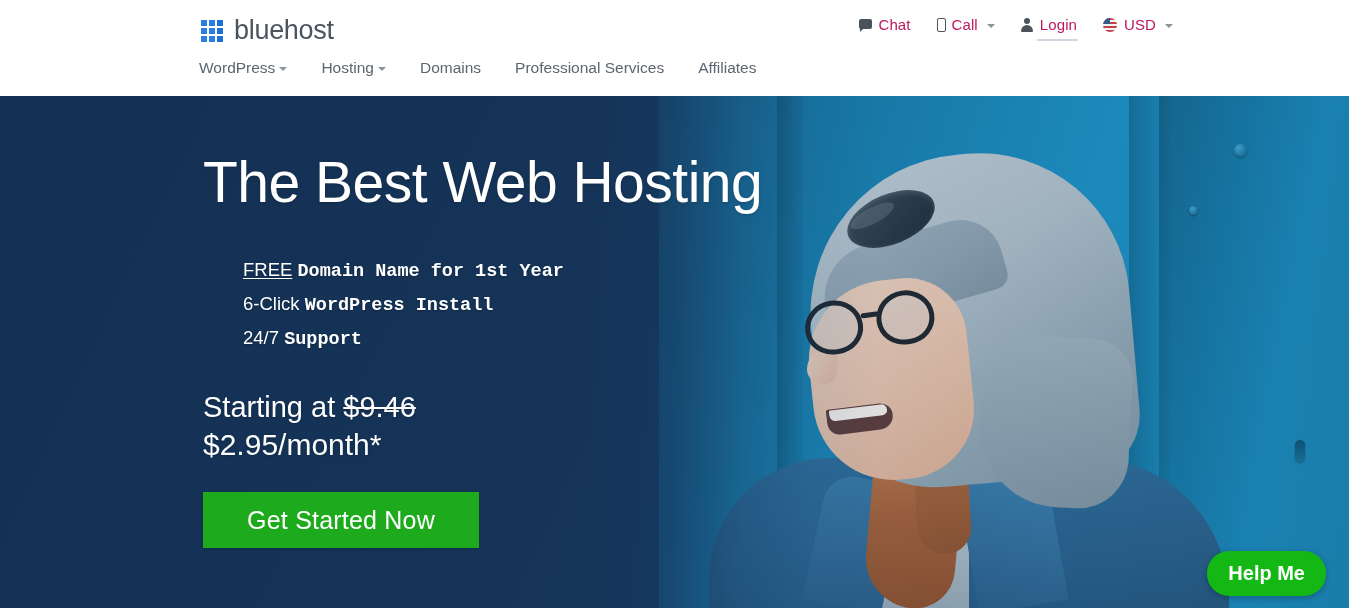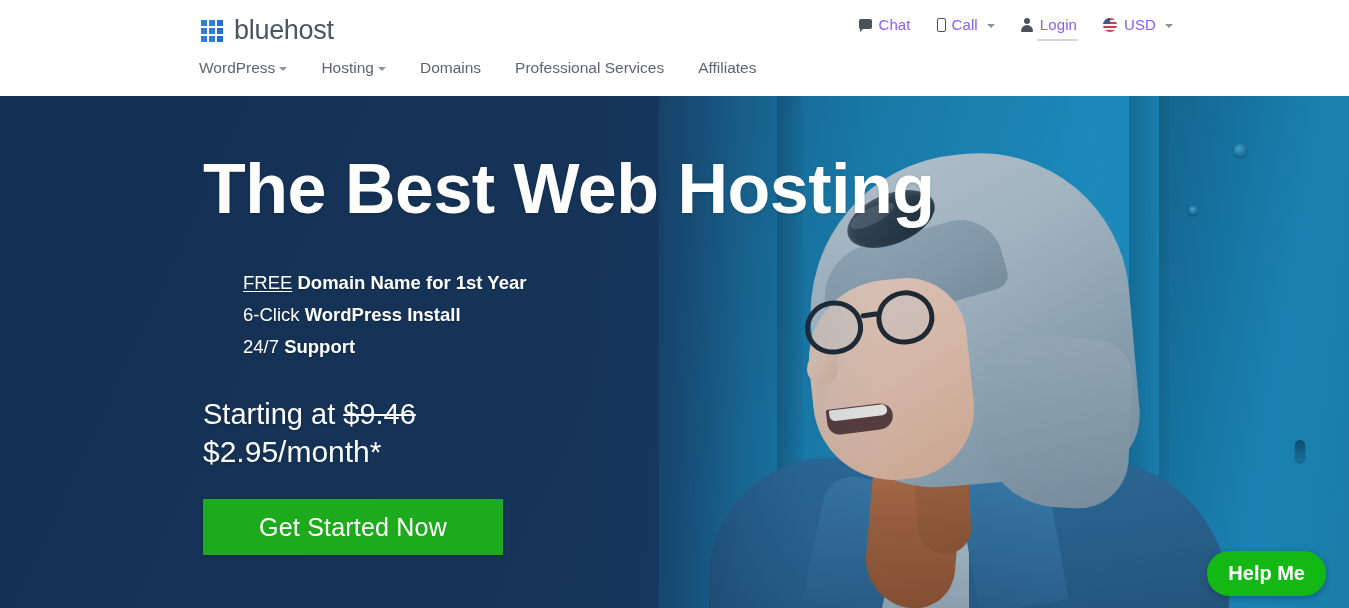--- a/index.html
+++ b/index.html
@@ -35,21 +35,21 @@
     right: 176px;
     display: flex;
     align-items: center;
     gap: 26px;
   }
 
   .util-item {
     display: flex;
     align-items: center;
     gap: 5px;
-    color: #8b5cf6;
+    color: #be185d;
     font-size: 15px;
     cursor: pointer;
     white-space: nowrap;
     position: relative;
     padding-bottom: 2px;
   }
 
   .util-item .util-label { letter-spacing: .1px; }
 
   .util-item.underlined::after {
@@ -405,43 +405,43 @@
   
   .hero-content {
     position: absolute;
     left: 203px;
     top: 58px;
     z-index: 5;
     color: #ffffff;
   }
 
   .hero-title {
-    font-size: 70px;
-    font-weight: 700;
+    font-size: 57px;
+    font-weight: 400;
     line-height: 1;
     letter-spacing: -0.5px;
     white-space: nowrap;
     text-shadow: 0 1px 3px rgba(0,0,0,.18);
   }
 
   .features {
     list-style: none;
     margin-top: 43px;
     margin-left: 40px;
   }
   .features li {
     font-size: 18.5px;
     line-height: 32px;
     white-space: nowrap;
     color: #ffffff;
     text-shadow: 0 1px 2px rgba(0,0,0,.25);
   }
   .feat-lead { font-weight: 400; }
   .feat-lead.u { text-decoration: underline; text-underline-offset: 2px; }
-  .feat-rest { font-weight: 700; }
+  .feat-rest { font-weight: 700; font-family: Liberation Mono, monospace; }
 
   .pricing { margin-top: 32px; }
   .price-line1 {
     font-size: 29px;
     font-weight: 300;
     line-height: 38px;
     white-space: nowrap;
     text-shadow: 0 1px 3px rgba(0,0,0,.2);
   }
   .price-old { text-decoration: line-through; text-decoration-thickness: 2px; }
@@ -449,21 +449,21 @@
     font-size: 30px;
     font-weight: 400;
     line-height: 38px;
     white-space: nowrap;
     text-shadow: 0 1px 3px rgba(0,0,0,.2);
   }
 
   .cta {
     display: block;
     margin-top: 28px;
-    width: 300px;
+    width: 276px;
     height: 56px;
     background: #1dab1d;
     border: none;
     color: #ffffff;
     font-size: 25px;
     font-weight: 300;
     font-family: "Liberation Sans", sans-serif;
     cursor: pointer;
     letter-spacing: .2px;
     box-shadow: 0 1px 3px rgba(0,0,0,.2);

